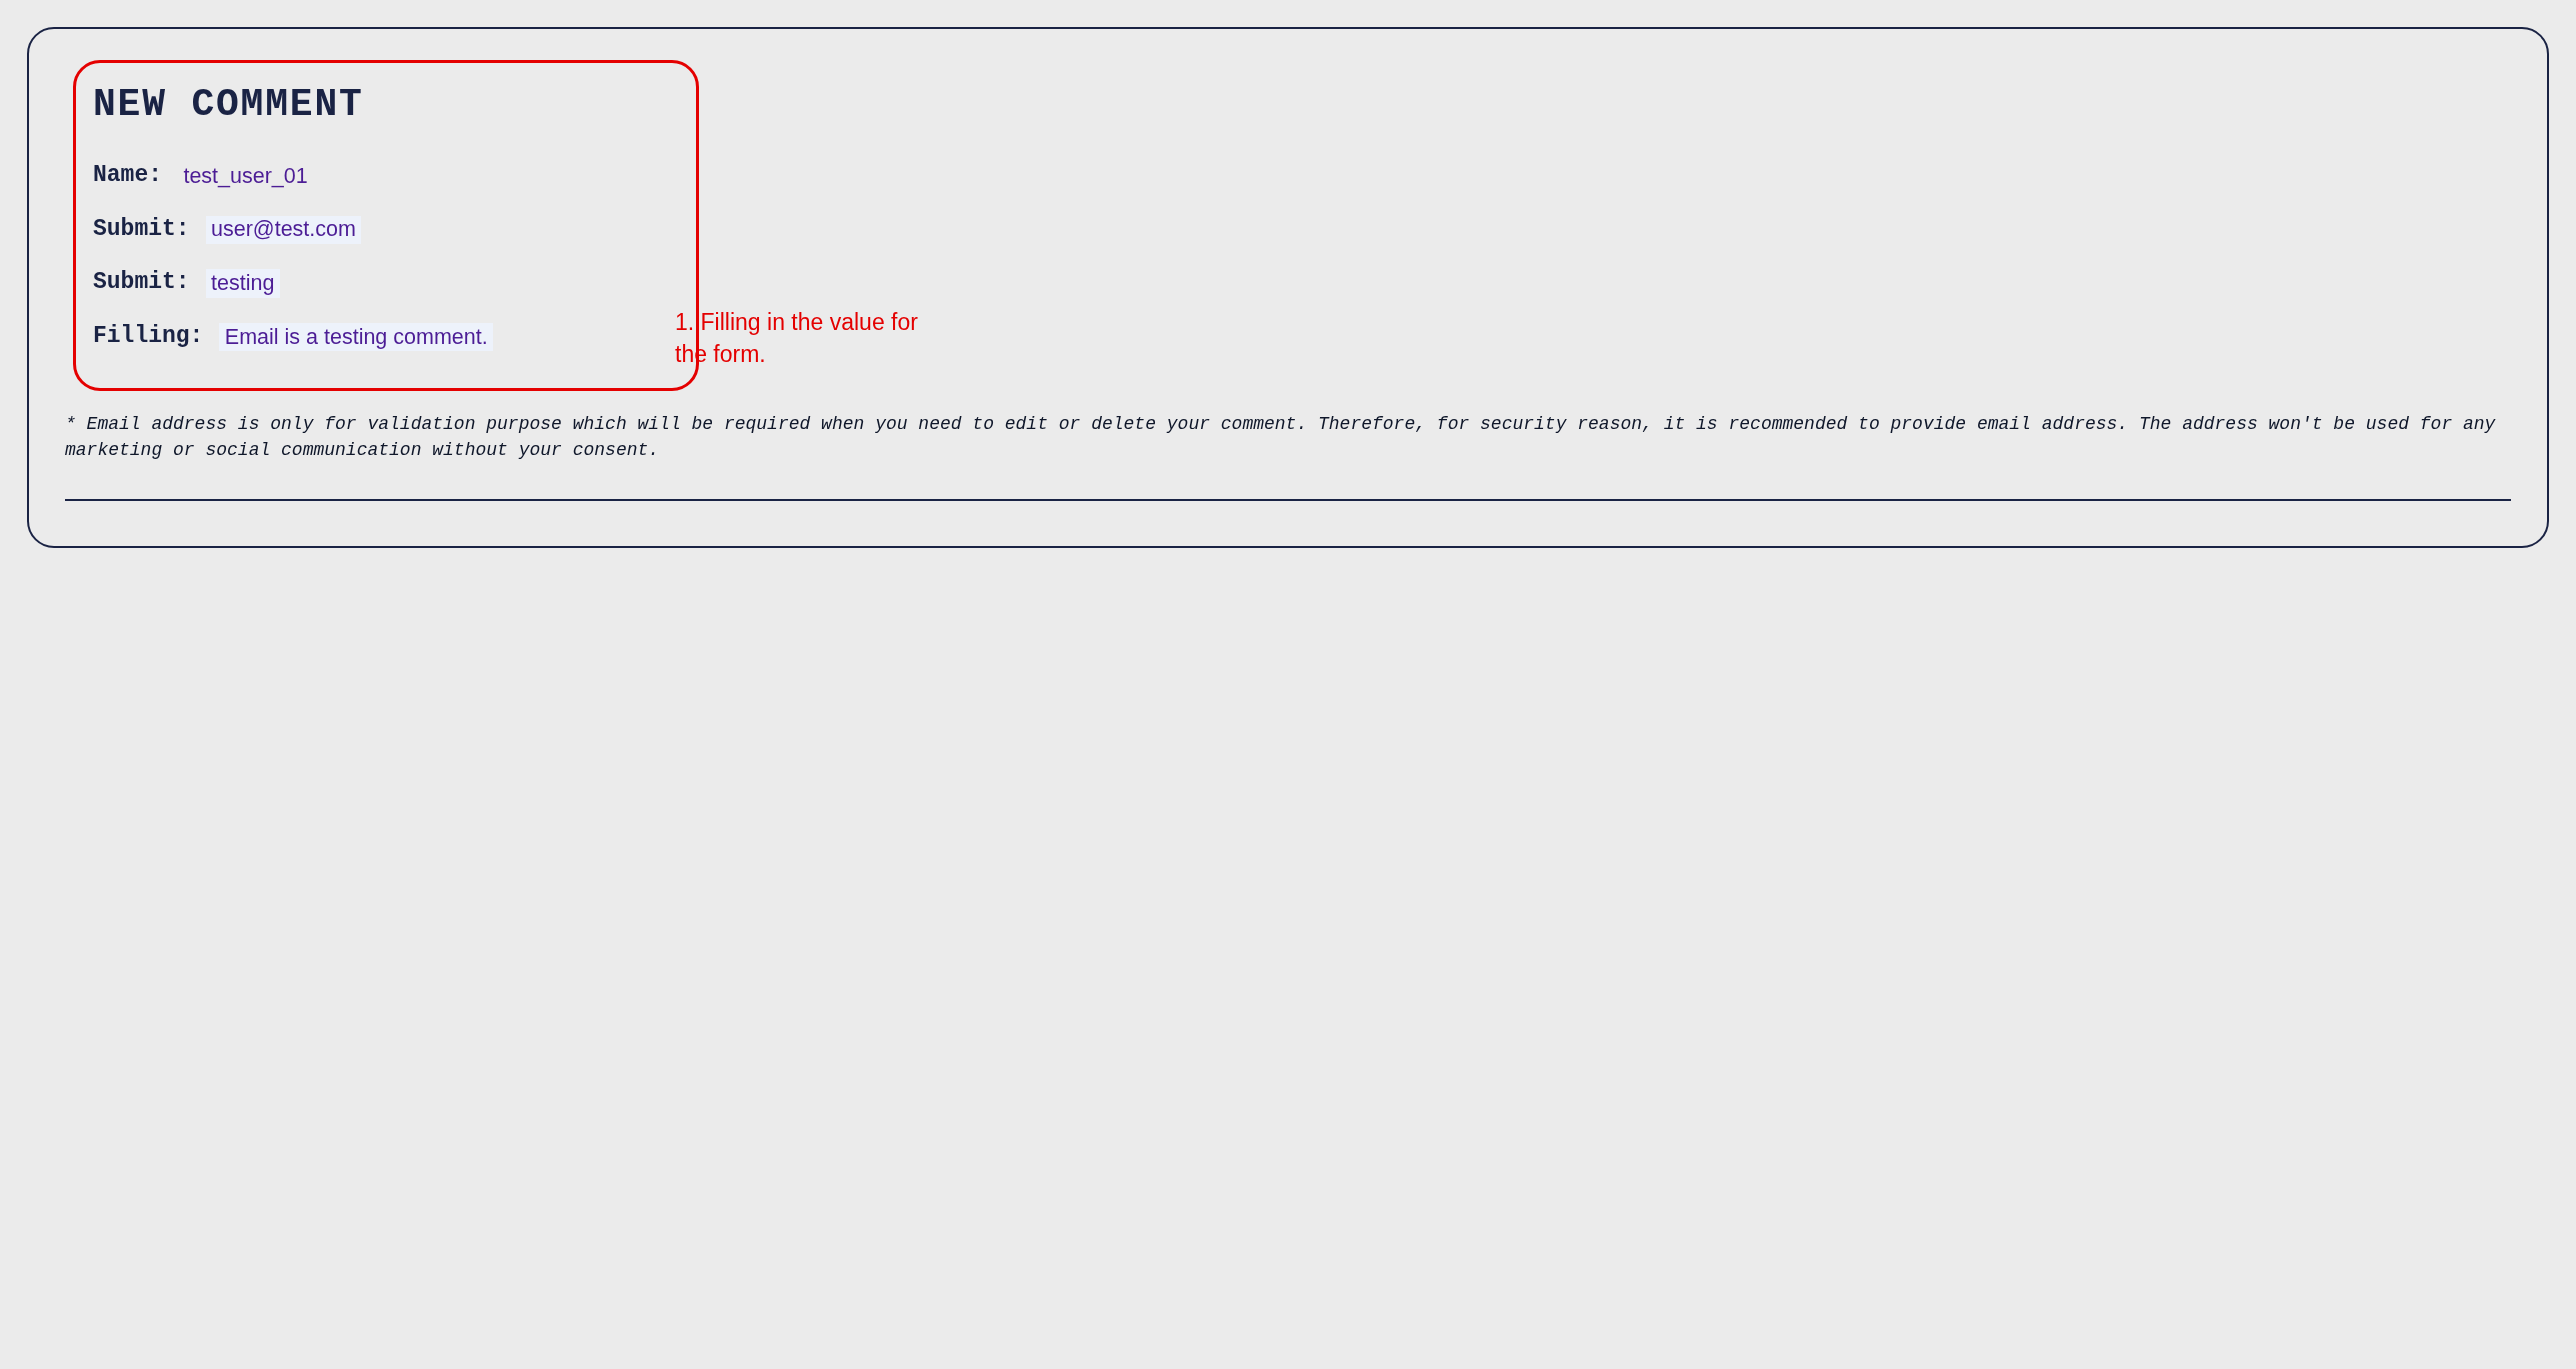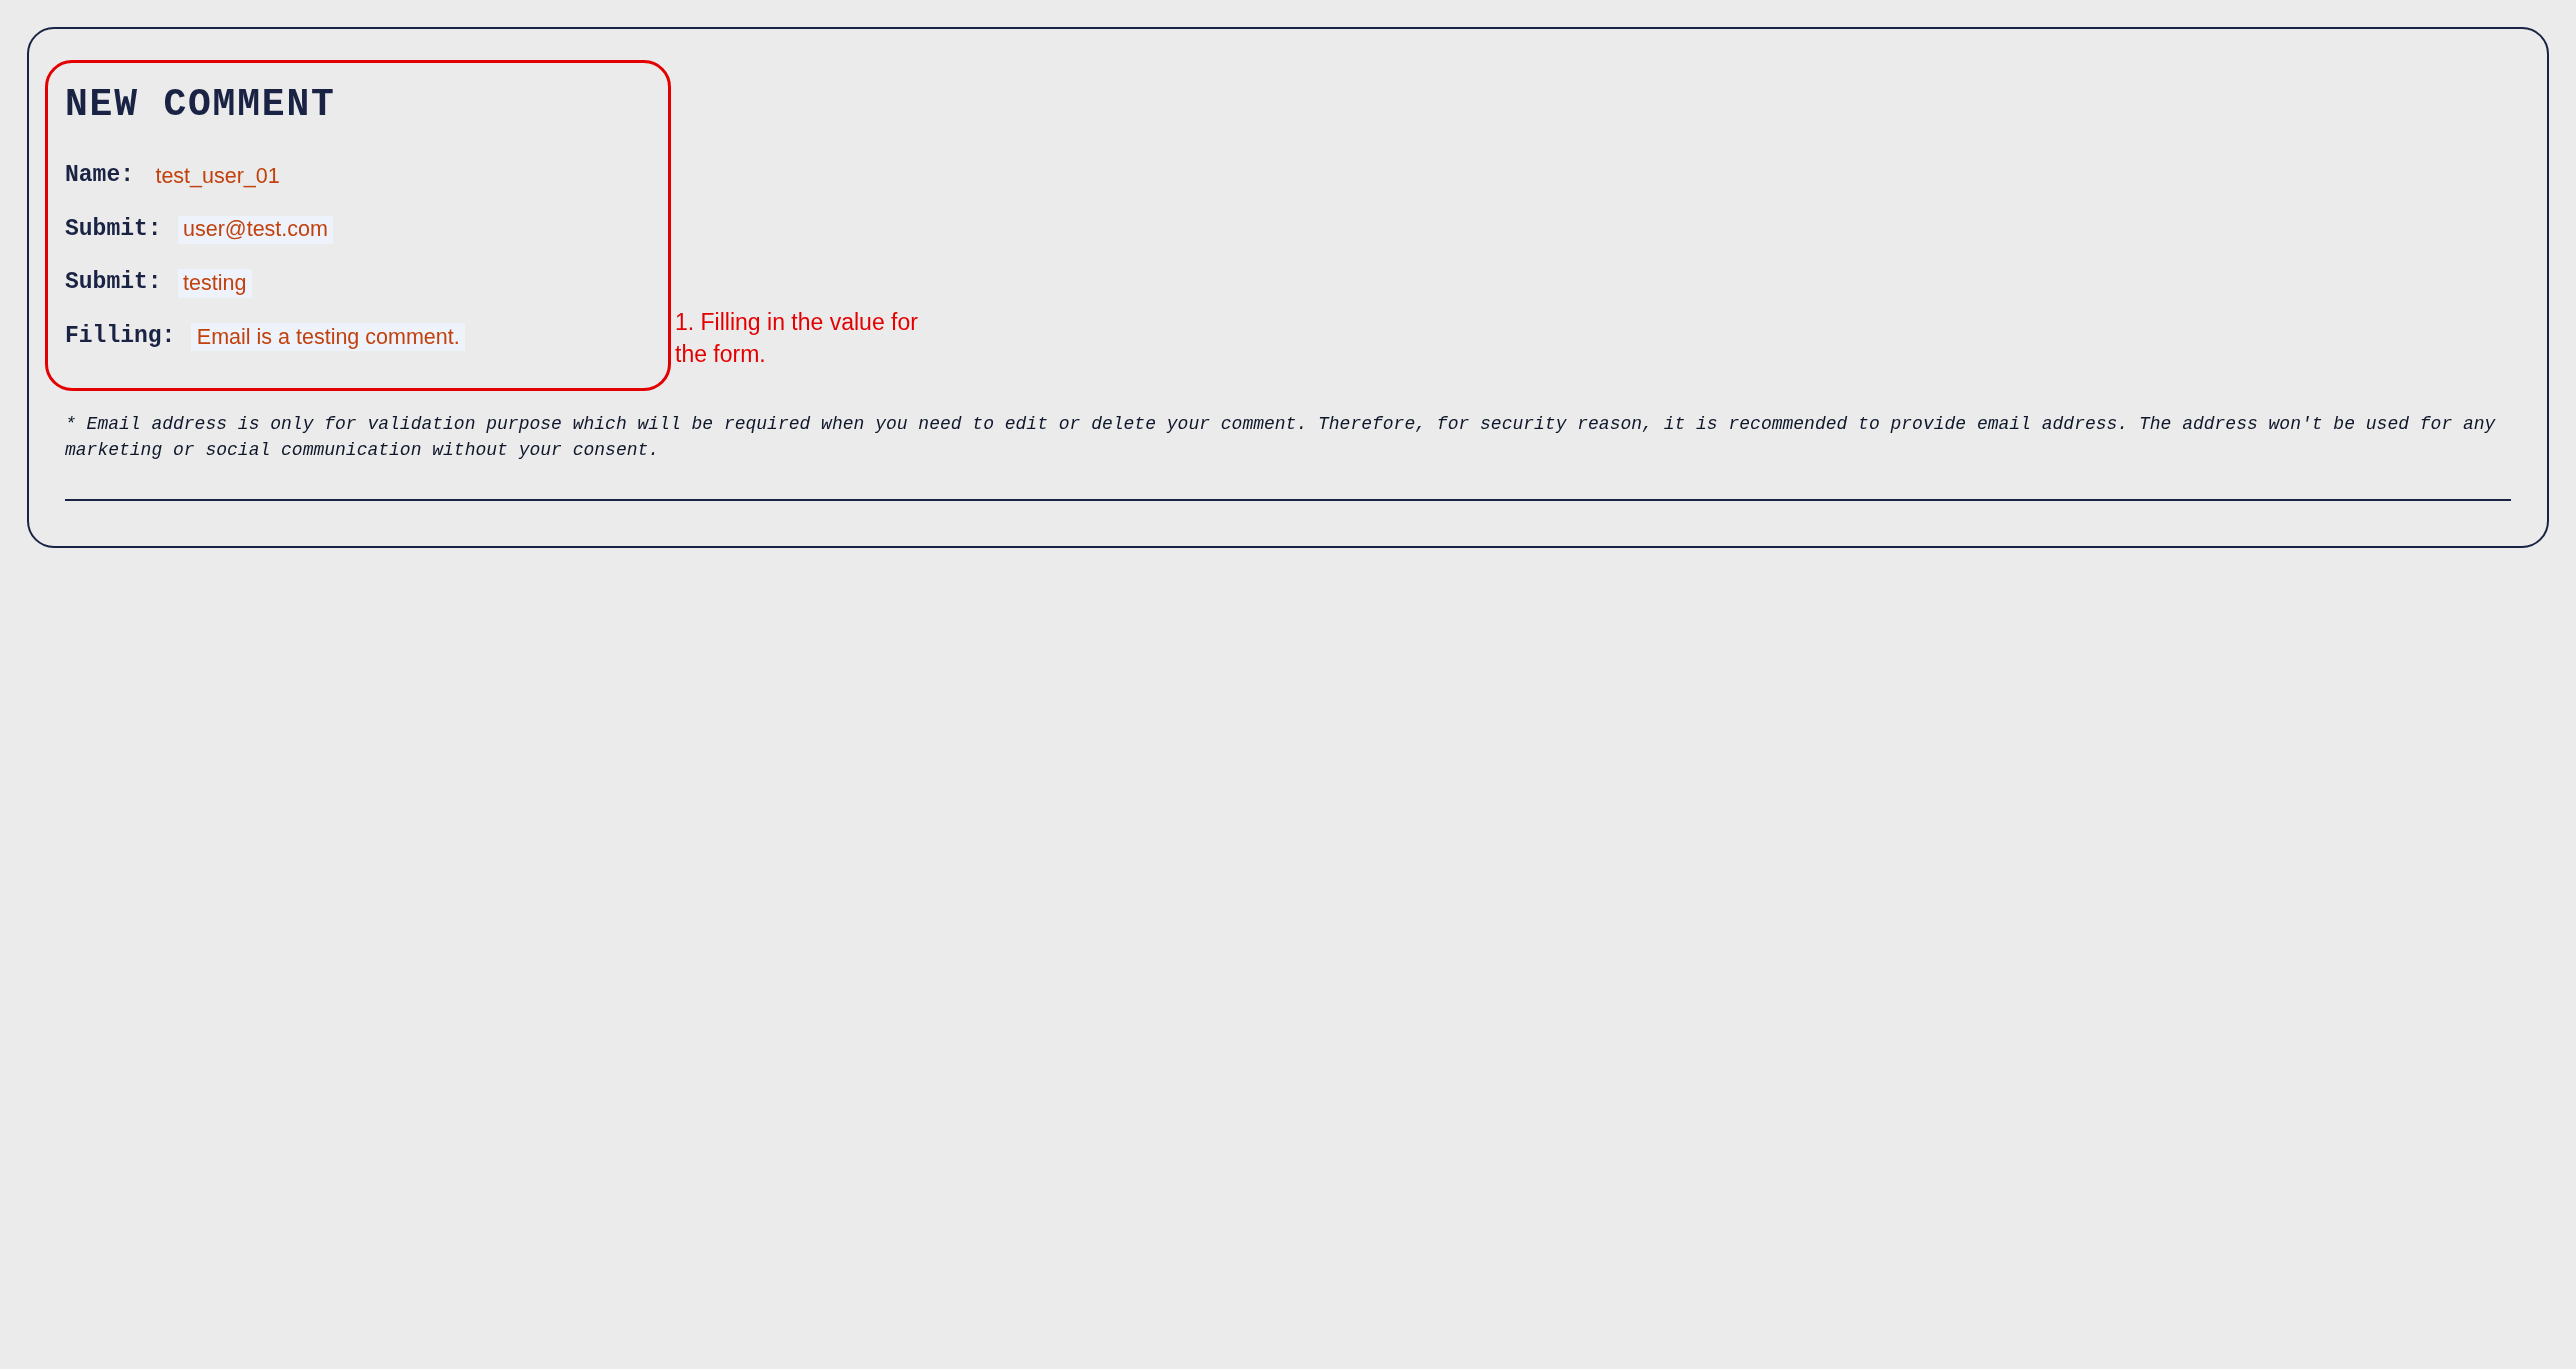--- a/index.html
+++ b/index.html
@@ -15,20 +15,21 @@
     .container {
       border: 2.7px solid #1a2344;
       border-radius: 27px;
       padding: 54px 36px 45px 36px;
       position: relative;
       background: #ebebeb;
     }
     .form-area {
       position: relative;
       display: inline-block;
+      margin-left: 28px;
     }
     .form-highlight {
       position: absolute;
       top: -23px;
       left: -19.7px;
       width: 626px;
       height: 331px;
       border: 3.6px solid #e40000;
       border-radius: 27px;
       pointer-events: none;
@@ -50,21 +51,21 @@
     .field-label {
       font-family: 'Courier New', Courier, monospace;
       font-size: 23px;
       font-weight: bold;
       color: #1a2344;
       margin-right: 16px;
     }
     .field-value {
       font-family: Arial, Helvetica, sans-serif;
       font-size: 21.5px;
-      color: #c2410c;
+      color: #4c1d95;
       padding: 1.8px 5.4px;
     }
     .field-value.filled {
       background: #edf2fb;
     }
     .submit-area {
       position: relative;
       margin-top: 45px;
     }
     .submit-highlight {

